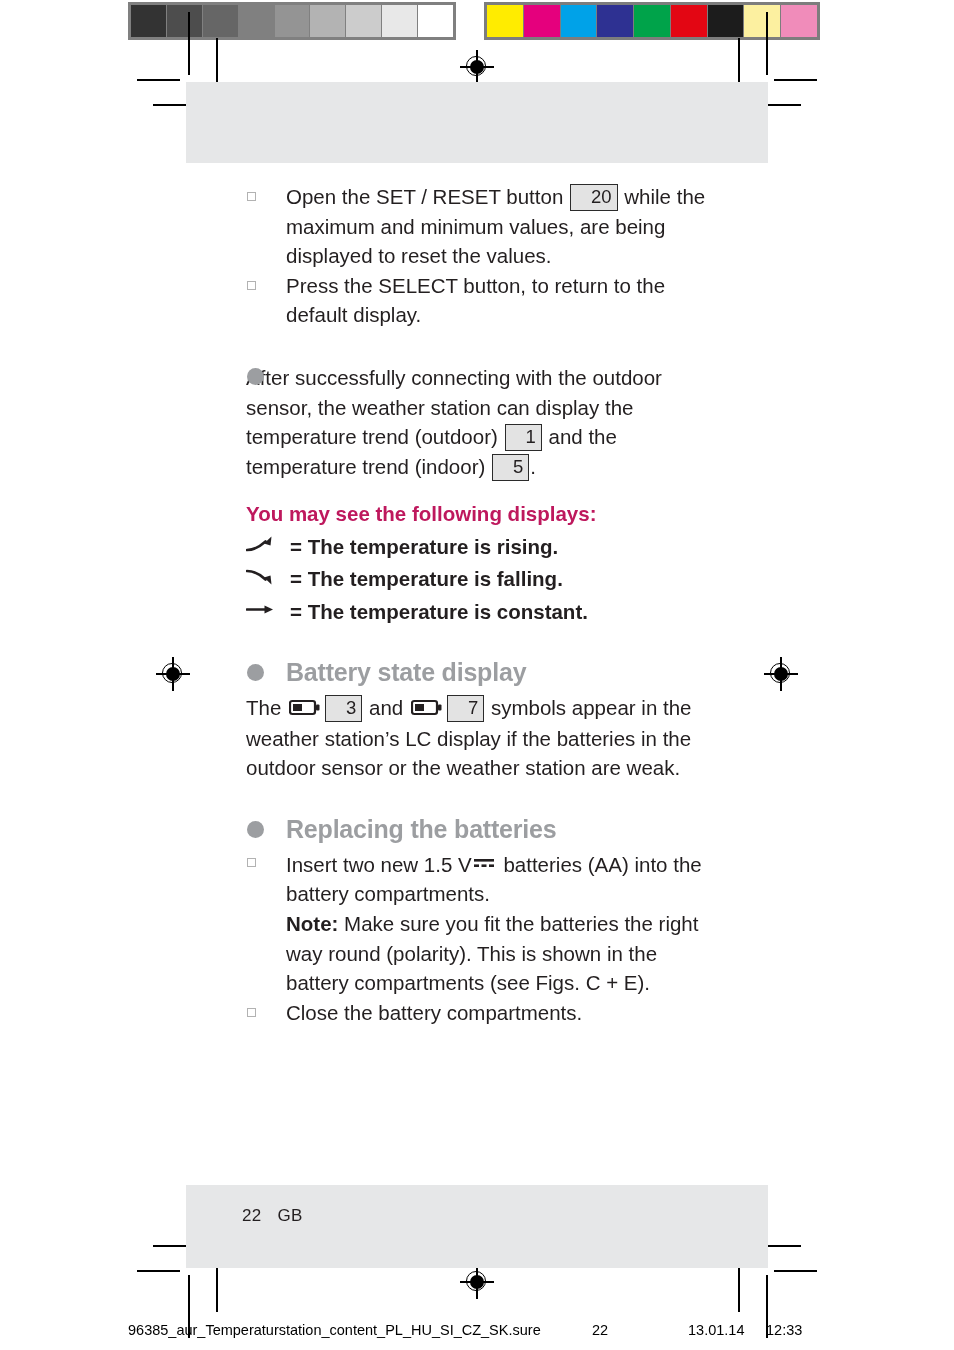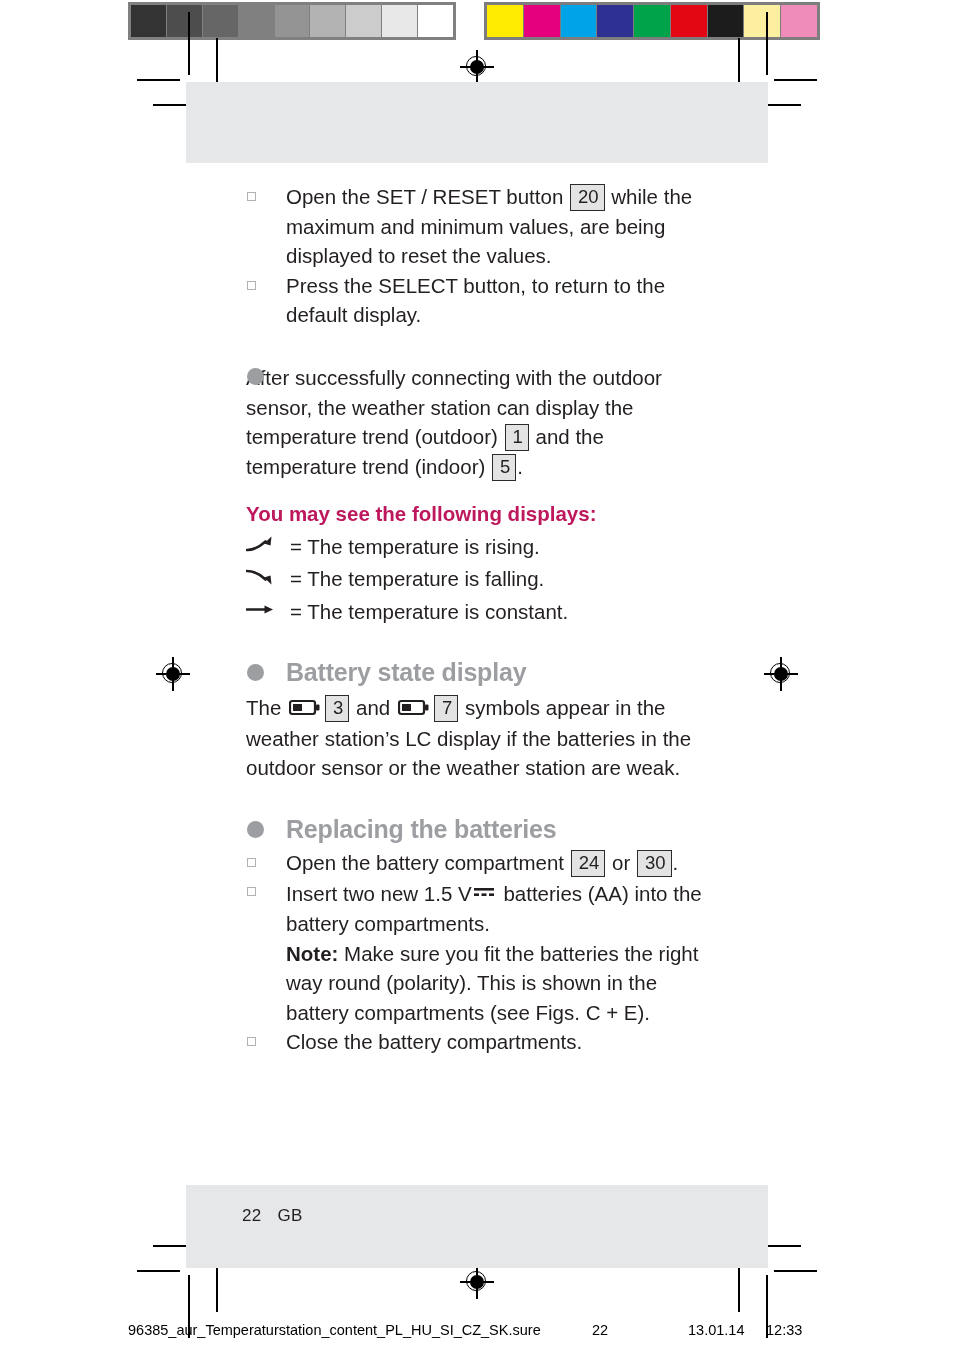--- a/index.html
+++ b/index.html
@@ -170,21 +170,21 @@
   .gap-md { height: 18px; }
 
   
   .ref-box {
     display: inline-block;
     border: 1.6px solid #2b2b2b;
     background: #e3e3e3;
     color: #231f20;
     font-size: 18.5px;
     line-height: 20px;
-    padding: 2px 5px 3px 7px;
+    padding: 2px 5px 3px 20px;
     margin: 0 1px;
     vertical-align: 1px;
     box-sizing: border-box;
     font-weight: 400;
   }
 
   
   .battery-icon {
     display: inline-block;
     vertical-align: -1px;
@@ -206,21 +206,21 @@
     line-height: 29.6px;
     color: #231f20;
   }
   .trend-row .arrow-cell {
     width: 44px;
     flex: 0 0 44px;
     display: flex;
     align-items: center;
     height: 29.6px;
   }
-  .trend-row .trend-text { flex: 1 1 auto; }
+  .trend-row .trend-text { flex: 1 1 auto; font-weight: bold; }
 
   
   #imprint {
     position: absolute;
     left: 0;
     top: 1322px;
     width: 954px;
     height: 22px;
     font-size: 14.5px;
     color: #000;
@@ -387,23 +387,20 @@
     </span><span class="ref-box">7</span><span> symbols appear in the weather station’s LC display if the batteries in the outdoor sensor or the weather station are weak.</span>
   </div>
 
   <div class="gap-lg"></div>
 
   <div class="section-head">
     <span class="dot-bullet"></span><span>Replacing the batteries</span>
   </div>
 
   <ul class="square-list" style="margin-top:2px;">
-    <li class="body-text">
-      <span class="sq-bullet"></span><span>Open the battery compartment </span><span class="ref-box">24</span><span> or </span><span class="ref-box">30</span><span>.</span>
-    </li>
     <li class="body-text">
       <span class="sq-bullet"></span>
     </li>
     <li class="body-text">
       <span class="sq-bullet"></span><span>Insert two new 1.5 V</span><span class="dc-icon">
         <svg width="22" height="14" viewBox="0 0 22 14" aria-hidden="true">
           <rect x="1" y="3" width="20" height="2.6" fill="#231f20"></rect>
           <rect x="1" y="8.4" width="5" height="2.6" fill="#231f20"></rect>
           <rect x="8.5" y="8.4" width="5" height="2.6" fill="#231f20"></rect>
           <rect x="16" y="8.4" width="5" height="2.6" fill="#231f20"></rect>

